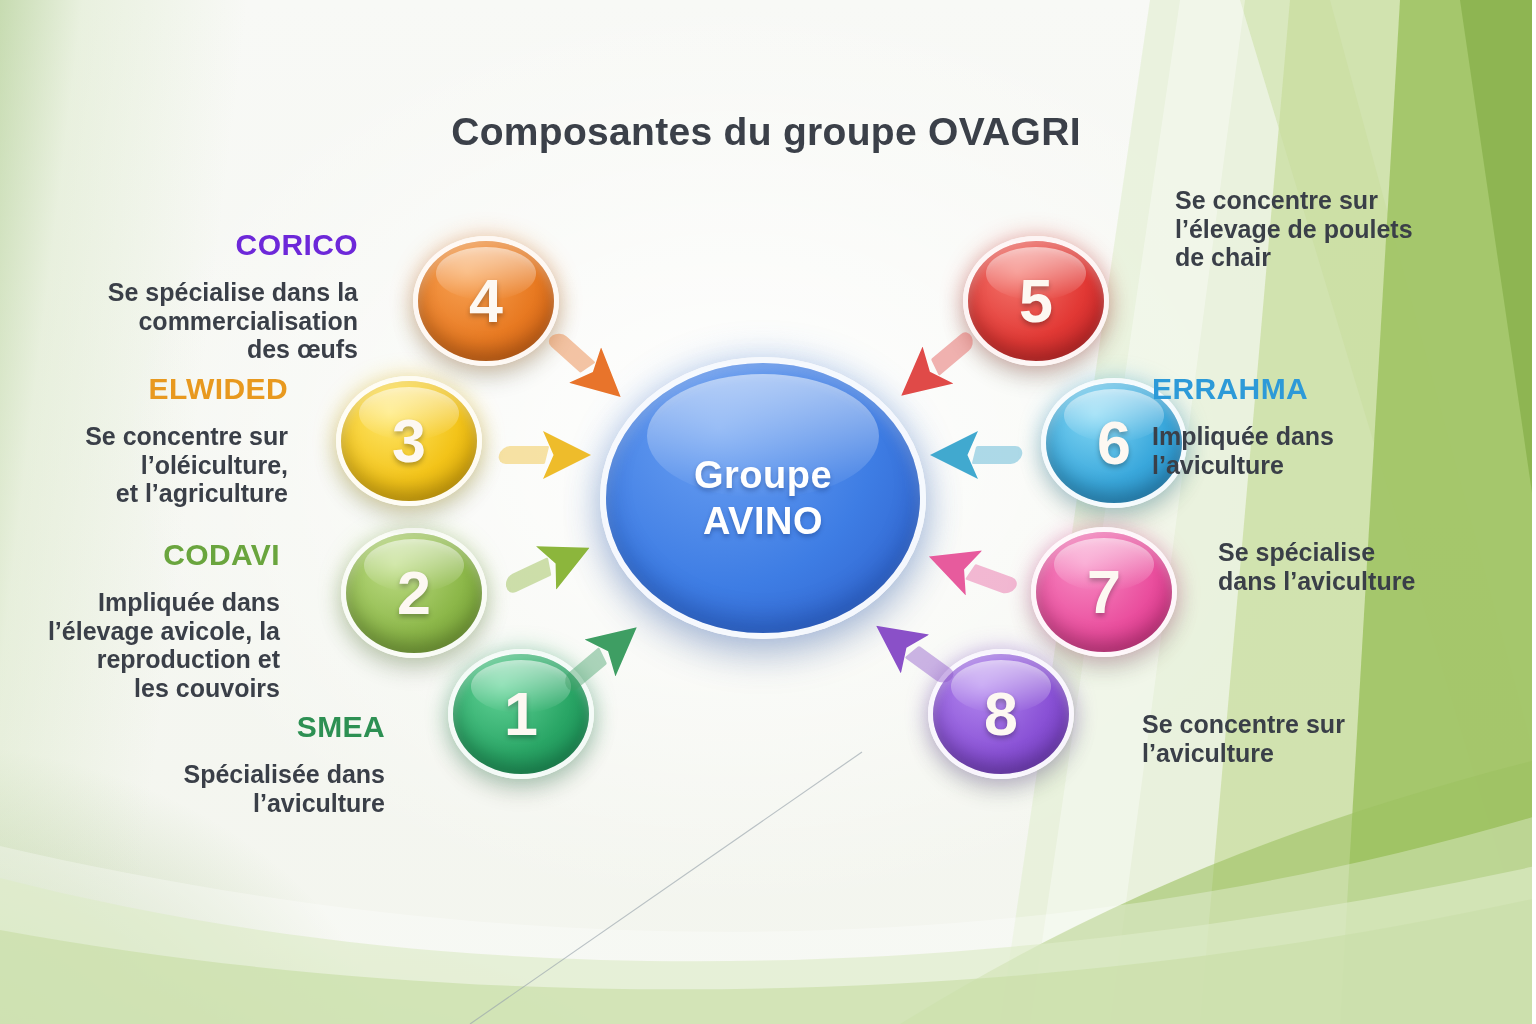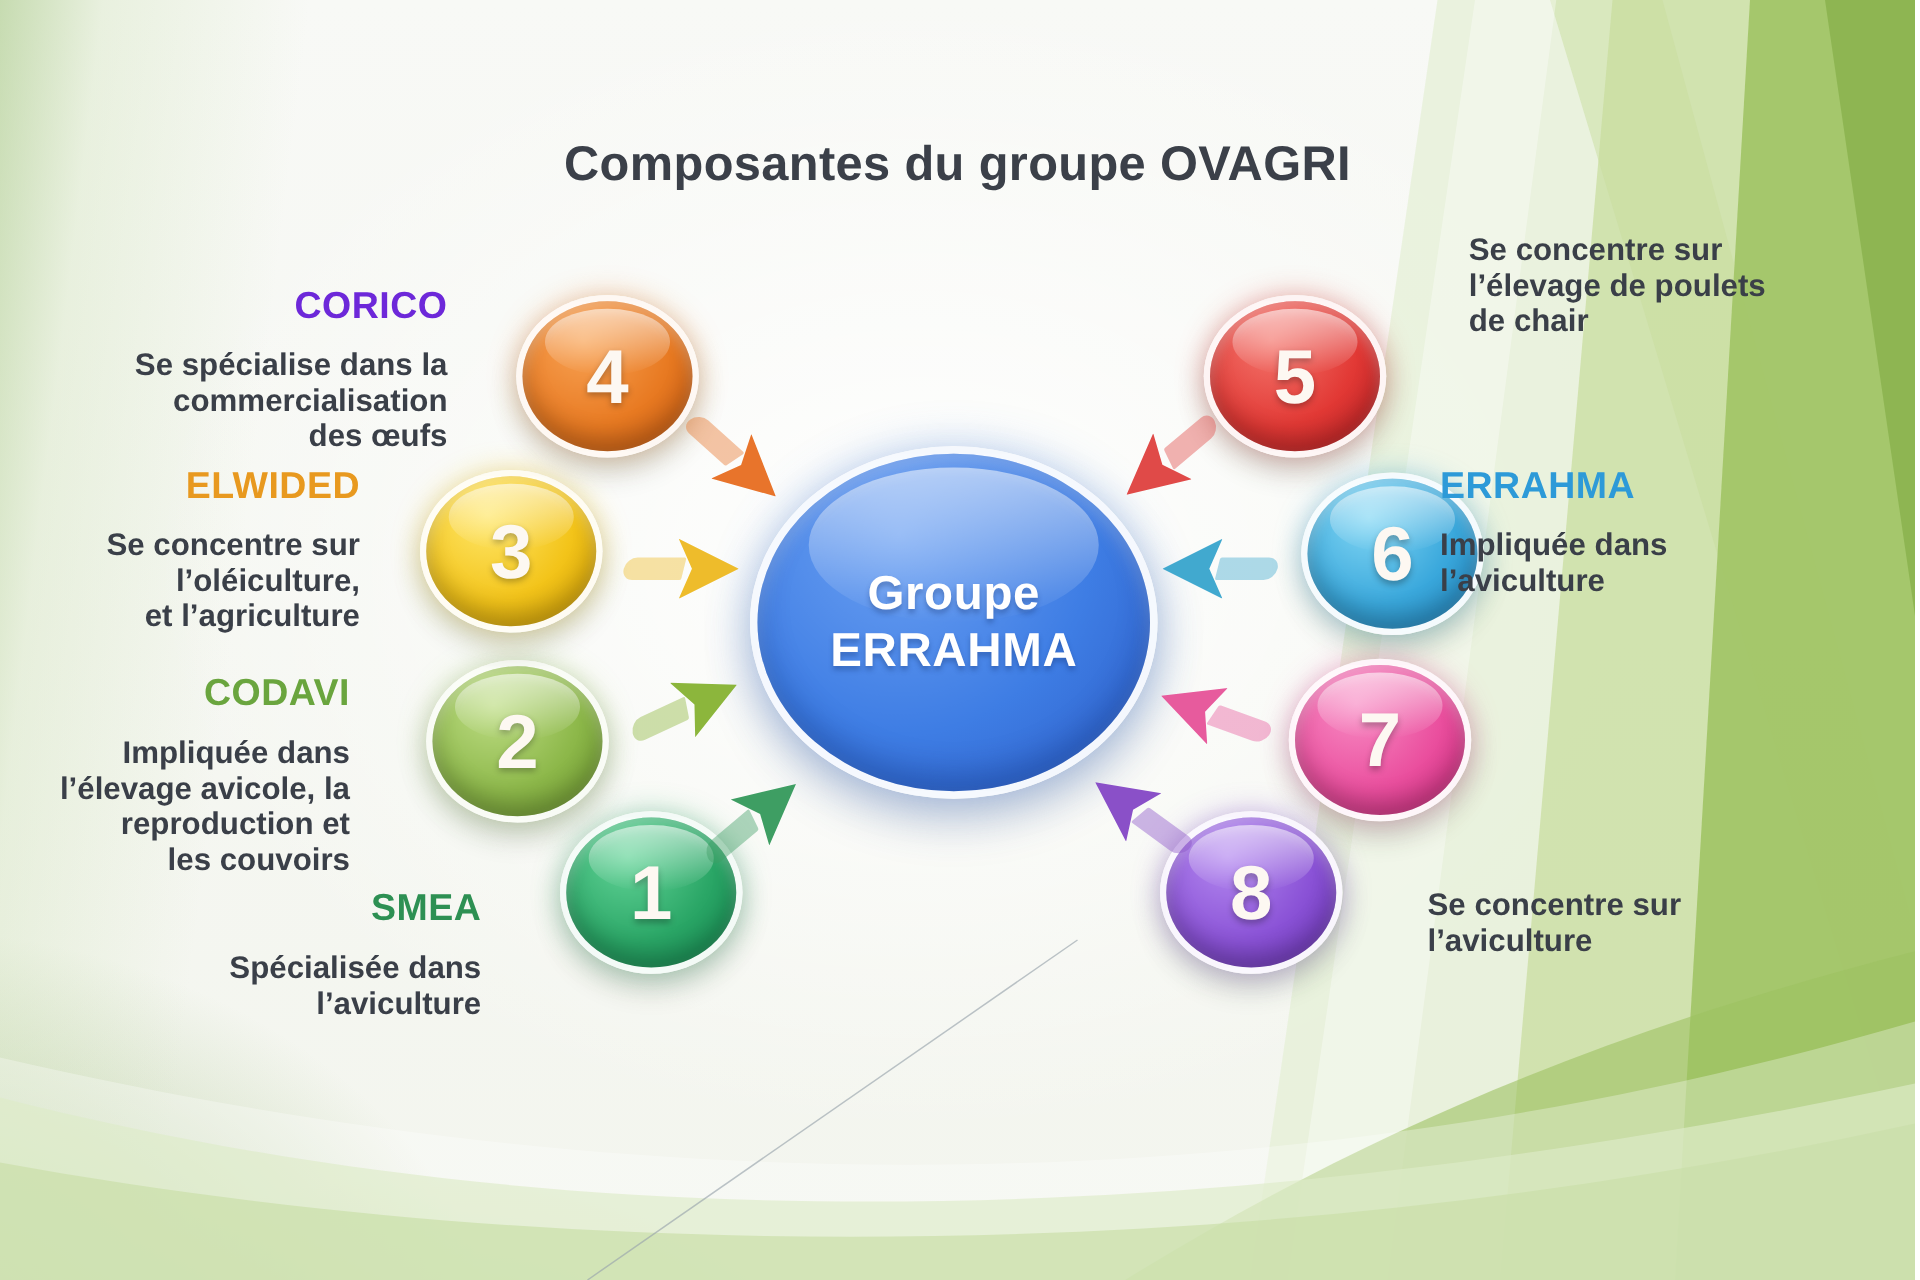--- a/index.html
+++ b/index.html
@@ -106,21 +106,21 @@
     <path d="M0,878 C400,980 900,1002 1536,866 L1536,1024 L0,1024 Z" opacity="0.65" fill="#cfe3b0"></path>
     <path d="M0,930 C450,1012 1000,1016 1536,898 L1536,1024 L0,1024 Z" opacity="0.7" fill="#b3d284"></path>
     <path d="M0,846 C500,962 1020,968 1536,816 L1536,1024 L0,1024 Z" fill="#ffffff" opacity="0.30"></path>
     <line x1="862" y1="752" x2="470" y2="1024" stroke="#9aa5ad" stroke-width="1.2" opacity="0.65"></line>
   </svg>
 
   <h1 class="title">Composantes du groupe OVAGRI</h1>
 
   <div class="center-node" style="--base: #3e7de4; --dark: #2c5dc8; --light: #6ba0f2;">
     <span class="center-label">Groupe
-ERRAHMA</span>
+AVINO</span>
   </div>
 
   <div class="node n1" style="--base: #2aa666; --dark: #128a50; --light: #63d498; --glow: rgba(42,166,102,0.35);">
     <span class="num">1</span>
   </div>
   <div class="node n2" style="--base: #8db84a; --dark: #6d9a2c; --light: #bedd85; --glow: rgba(141,184,74,0.35);">
     <span class="num">2</span>
   </div>
   <div class="node n3" style="--base: #f3c41a; --dark: #d49f00; --light: #ffe76a; --glow: rgba(243,196,26,0.40);">
     <span class="num">3</span>
@@ -178,19 +178,21 @@
     <p>Se concentre sur
 l’élevage de poulets
 de chair</p>
   </div>
   <div class="label t-left lb-errahma">
     <h2 style="color: rgb(45, 154, 216);">ERRAHMA</h2>
     <p>Impliquée dans
 l’aviculture</p>
   </div>
   <div class="label t-left lb-taba">
+    <p>Se spécialise
+dans l’aviculture</p>
   </div>
   <div class="label t-left lb-avino">
     <p>Se concentre sur
 l’aviculture</p>
   </div>
 
 </div>
 
 </body></html>

